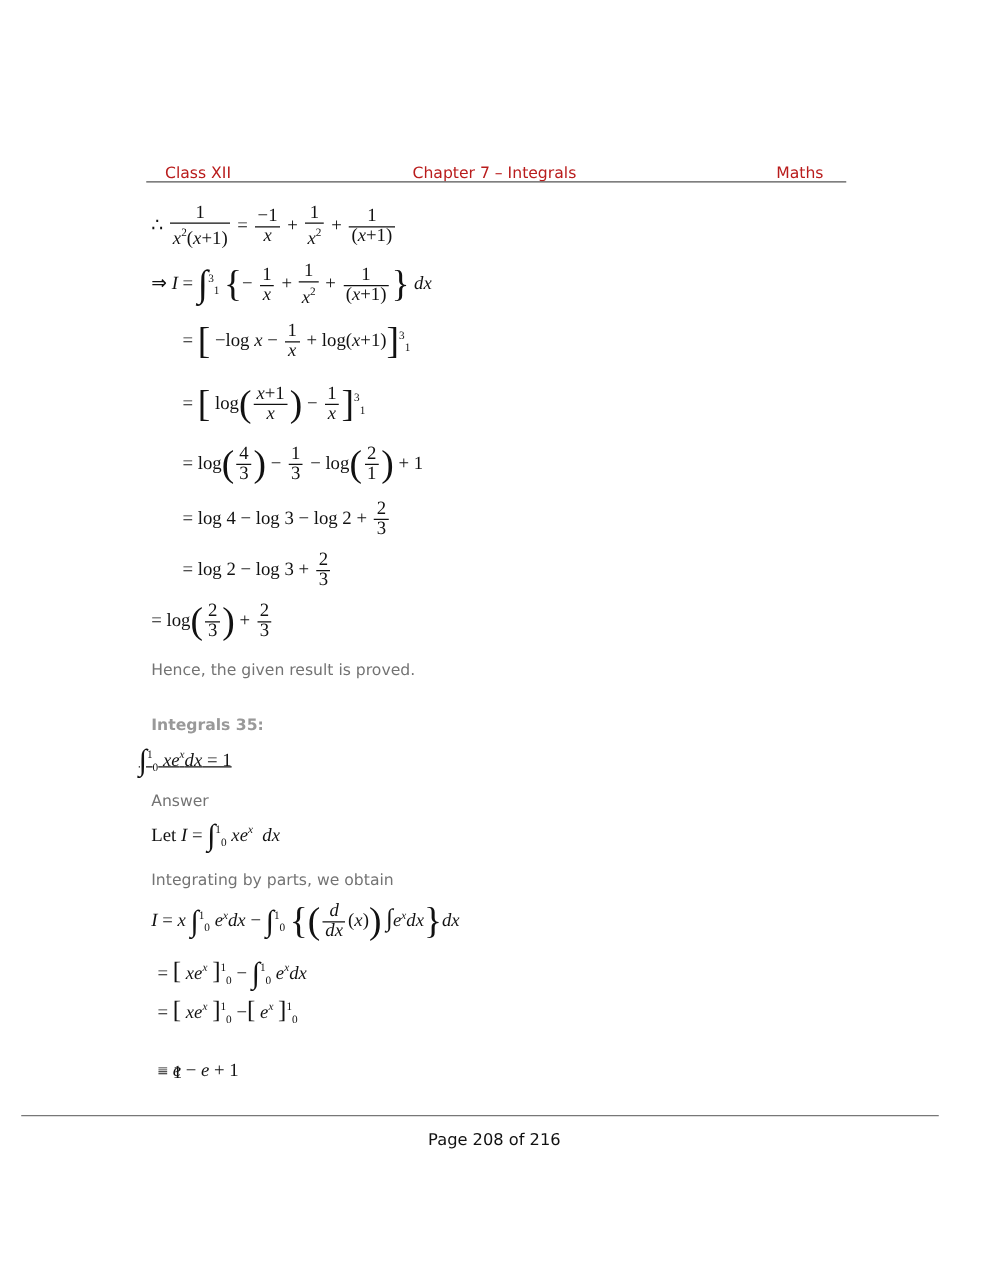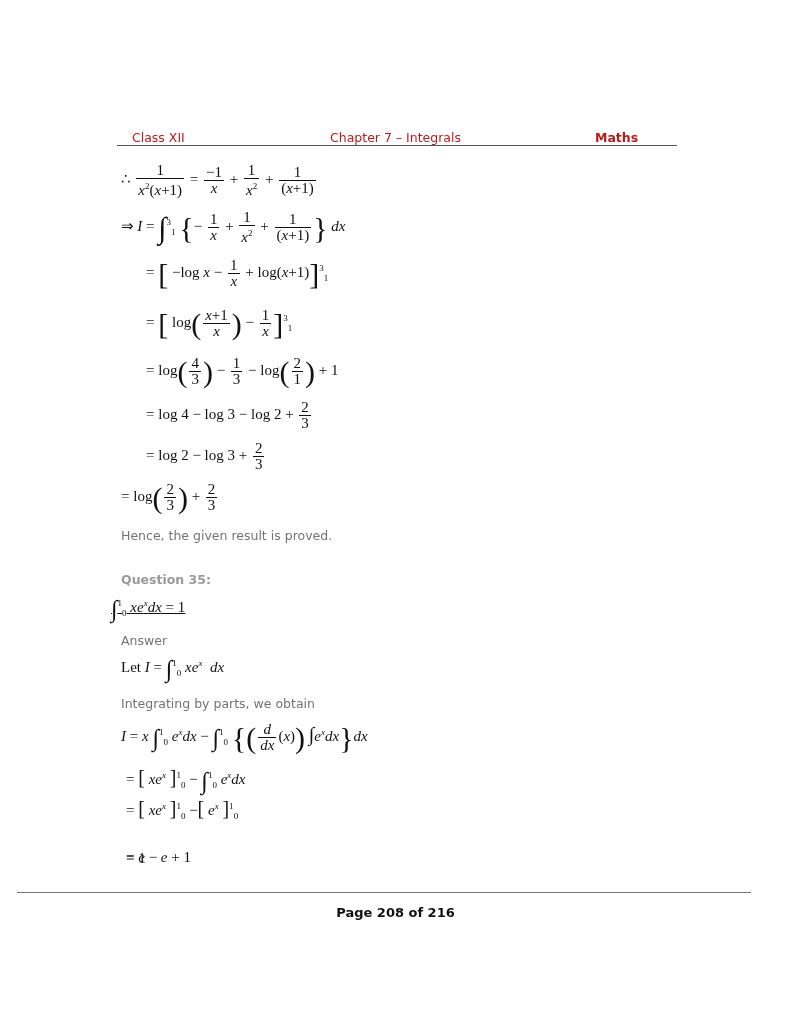--- a/index.html
+++ b/index.html
@@ -1,38 +1,38 @@
 <!DOCTYPE html>
 <html><head>
 <meta charset="utf-8">
 <style>
   html, body { margin:0; padding:0; background:#ffffff; }
   body { width:791px; height:1024px; position:relative; overflow:hidden;
          font-family:"DejaVu Sans", sans-serif; color:#111; }
   .hdr { position:absolute; top:130px; font-size:12.5px; color:#b91c1c; }
   .hdr-line { position:absolute; left:117px; top:145px; width:560px; height:0; border-top:1.5px solid #555; }
   .ftr-line { position:absolute; left:17px; top:892px; width:734px; height:0; border-top:1.5px solid #777; }
-  .ftr { position:absolute; top:905px; left:0; width:791px; text-align:center; font-size:13px; font-weight:bold; color:#111; }
+  .ftr { position:absolute; top:905px; left:0; width:791px; text-align:center; font-size:13px; font-weight:normal; color:#111; }
   .m { position:absolute; font-family:"Liberation Serif", serif; font-size:15px; color:#111; white-space:nowrap; }
   .m i { font-style:italic; }
   .t { position:absolute; font-size:12.5px; color:#737373; white-space:nowrap; }
   .q { position:absolute; font-size:12.5px; color:#999; font-weight:bold; }
   .frac { display:inline-block; vertical-align:middle; text-align:center; margin:0 2px; }
   .frac > span { display:block; line-height:15px; padding:0 2px; }
   .frac > span.num { border-bottom:1px solid #111; }
   .big { font-size:30px; vertical-align:middle; line-height:1; font-weight:100; }
   .sup { font-size:9px; vertical-align:super; }
   .sub { font-size:9px; vertical-align:sub; }
 </style>
 </head>
 <body>
 
 <div class="hdr" style="left:132px;">Class XII</div>
 <div class="hdr" style="left:330px;">Chapter 7 – Integrals</div>
-<div class="hdr" style="left:595px;font-weight:bold;">Maths</div>
+<div class="hdr" style="left:621px;">Maths</div>
 <div class="hdr-line"></div>
 
 <div class="m" style="left:121px; top:163px;">
   ∴ <span class="frac"><span class="num">1</span><span><i>x</i><span class="sup">2</span>(<i>x</i>+1)</span></span>
   = <span class="frac"><span class="num">−1</span><span><i>x</i></span></span>
   + <span class="frac"><span class="num">1</span><span><i>x</i><span class="sup">2</span></span></span>
   + <span class="frac"><span class="num">1</span><span>(<i>x</i>+1)</span></span>
 </div>
 
 <div class="m" style="left:121px; top:210px;">
@@ -61,21 +61,21 @@
 <div class="m" style="left:146px; top:441px;">
   = log 2 − log 3 + <span class="frac"><span class="num">2</span><span>3</span></span>
 </div>
 
 <div class="m" style="left:121px; top:482px;">
   = log<span class="big">(</span><span class="frac"><span class="num">2</span><span>3</span></span><span class="big">)</span> + <span class="frac"><span class="num">2</span><span>3</span></span>
 </div>
 
 <div class="t" style="left:121px; top:528px;">Hence, the given result is proved.</div>
 
-<div class="q" style="left:121px; top:572px;">Question 35:</div>
+<div class="q" style="left:121px; top:572px;">Integrals 35:</div>
 
 <div class="m" style="left:111px; top:597px;text-decoration:underline;">
   <span class="big" style="font-size:24px;">∫</span><span class="sup">1</span><span class="sub">0</span> <i>xe</i><span class="sup"><i>x</i></span><i>dx</i> = 1
 </div>
 
 <div class="t" style="left:121px; top:633px;">Answer</div>
 
 <div class="m" style="left:121px; top:657px;">
   Let <i>I</i> = <span class="big" style="font-size:24px;">∫</span><span class="sup">1</span><span class="sub">0</span> <i>xe</i><span class="sup"><i>x</i></span> &nbsp;<i>dx</i>
 </div>

